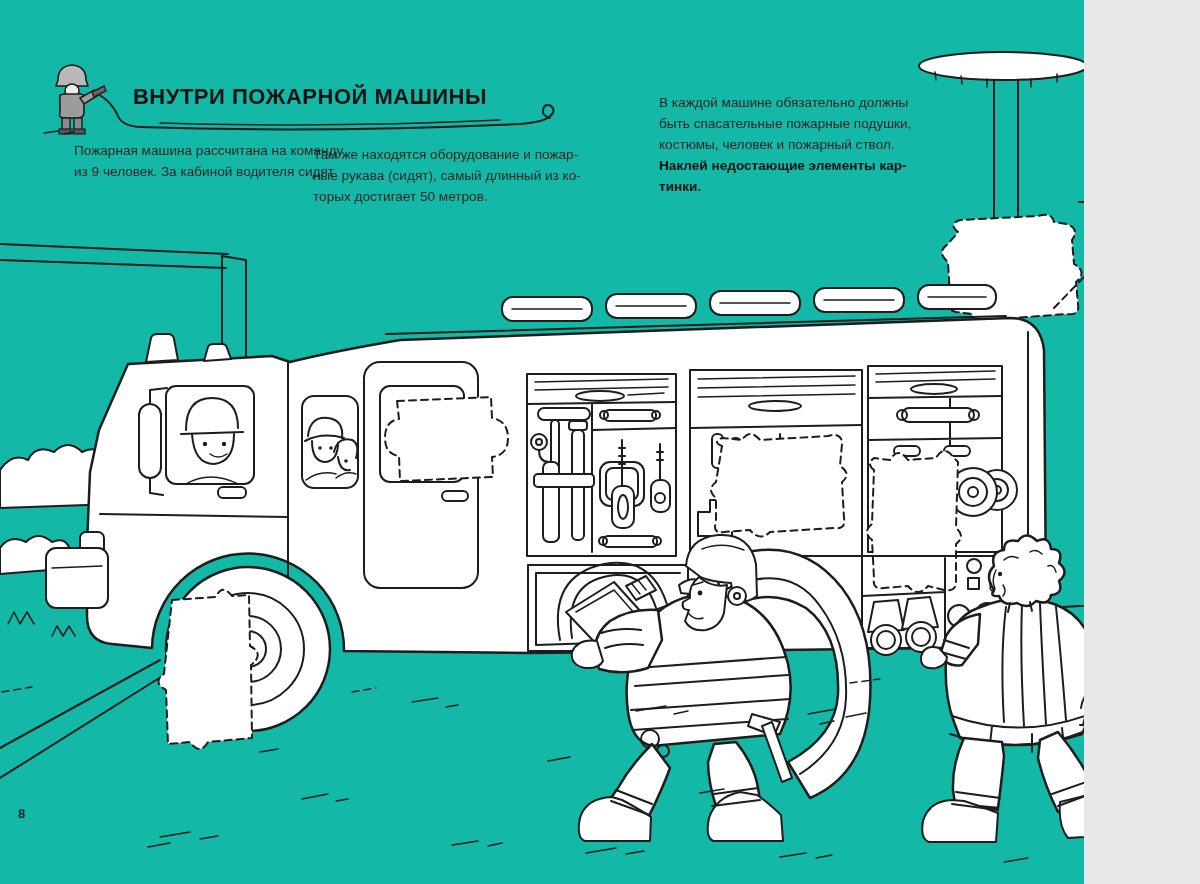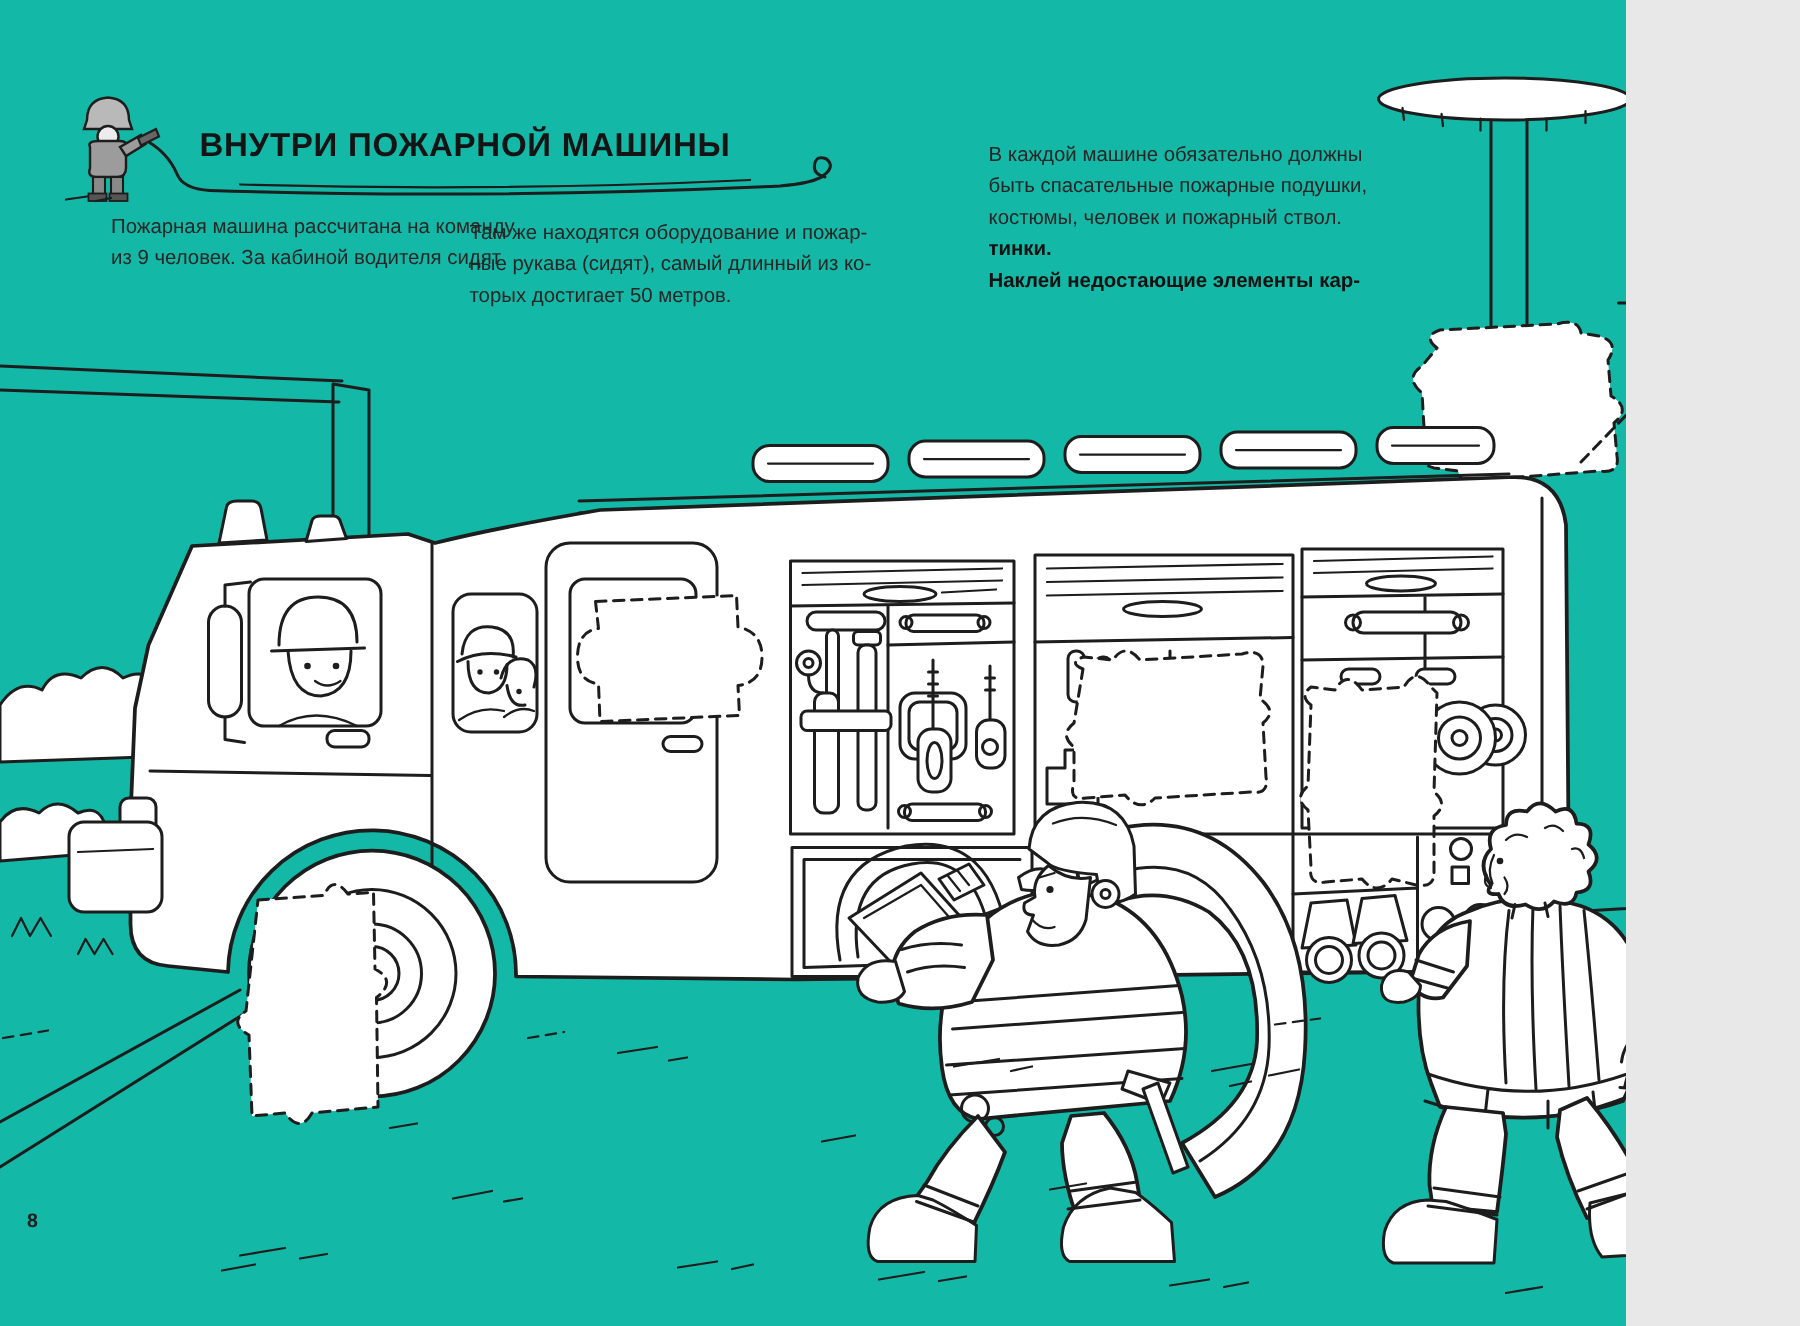--- a/index.html
+++ b/index.html
@@ -305,20 +305,20 @@
   <div class="abs bodytext" style="left:313px;top:144px;">
     <div class="ln">Там же находятся оборудование и пожар-</div>
     <div class="ln">ные рукава (сидят), самый длинный из ко-</div>
     <div class="ln">торых достигает 50 метров.</div>
   </div>
 
   <div class="abs bodytext" style="left:659px;top:92px;">
     <div class="ln">В каждой машине обязательно должны</div>
     <div class="ln">быть спасательные пожарные подушки,</div>
     <div class="ln">костюмы, человек и пожарный ствол.</div>
+    <div class="ln bold">Наклей недостающие элементы кар-</div>
     <div class="ln bold">тинки.</div>
-    <div class="ln bold">Наклей недостающие элементы кар-</div>
   </div>
 
   <div class="abs pagenum" style="left:18px;top:806px;">8</div>
   <div class="abs pagenum" style="left:1173px;top:810px;">9</div>
 
 </div>
 
 </body></html>

